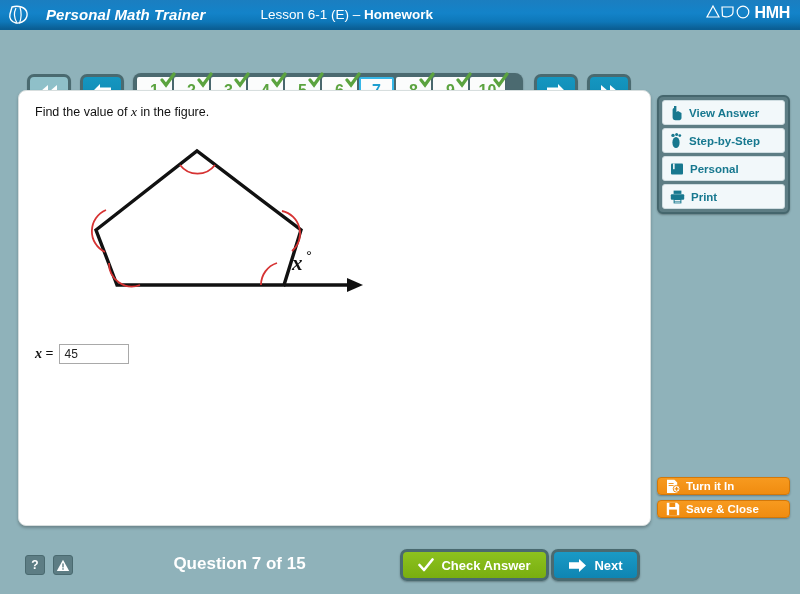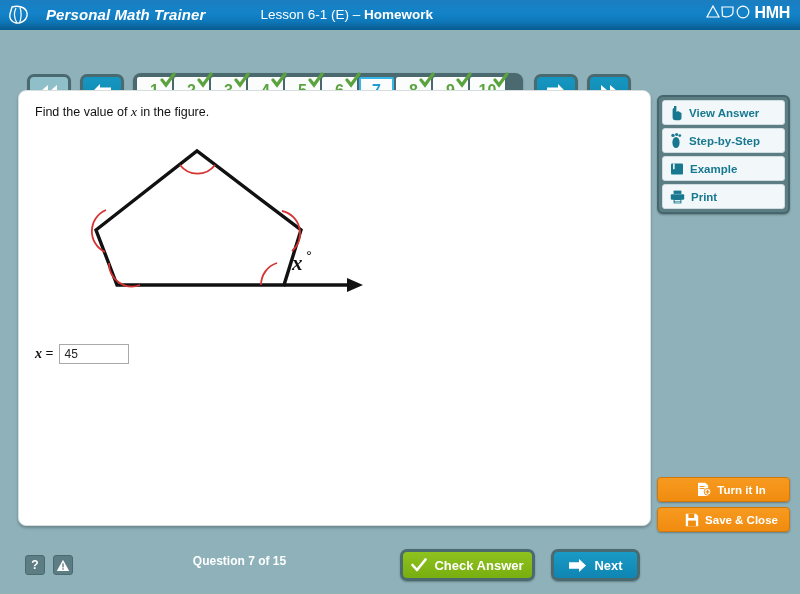--- a/index.html
+++ b/index.html
@@ -100,49 +100,48 @@
     color: #17788f; font-size: 11.5px; font-weight: bold; white-space: nowrap;
   }
   .tool-btn svg { flex: 0 0 auto; }
 
   
   .orange-panel {
     position: absolute; left: 657px; top: 477px; width: 133px;
     display: flex; flex-direction: column; gap: 5px;
   }
   .orange-btn {
-    height: 25px; background: linear-gradient(to bottom,#f79a1f,#f08c10);
+    height: 18px; background: linear-gradient(to bottom,#f79a1f,#f08c10);
     border: 1px solid #d2780a; border-radius: 4px;
-    display: flex; align-items: center; padding-left: 16px; gap: 6px;
+    display: flex; align-items: center; padding-left: 8px; gap: 6px;
     color: #ffffff; font-size: 11.5px; font-weight: bold; white-space: nowrap;
     box-shadow: 0 1px 2px rgba(0,0,0,.3);
-    justify-content: center;
   }
 
   
   .footer { position: absolute; left: 0; top: 545px; width: 800px; height: 49px; }
   .small-sq {
     position: absolute; top: 10px; width: 20px; height: 20px;
     background: #5d7d84; border: 1px solid #4a6a70; border-radius: 3px;
     display: flex; align-items: center; justify-content: center;
     color: #fff; font-size: 12px; font-weight: bold;
   }
   #help-btn { left: 25px; }
   #alert-btn { left: 53px; }
   .qcount {
     position: absolute; left: 152px; top: 9px; width: 175px; text-align: center;
-    color: #ffffff; font-size: 12px; font-weight: bold;
+    color: #ffffff; font-size: 17px; font-weight: bold;
   }
   .big-btn {
     position: absolute; top: 4px; height: 32px; border-radius: 7px;
     border: 3px solid #4a6a70; display: flex; align-items: center; justify-content: center;
     gap: 7px; color: #fff; font-size: 13px; font-weight: bold;
     box-shadow: 0 1px 2px rgba(0,0,0,.3);
   }
-  #check-answer-button { left: 400px; width: 135px; background: linear-gradient(to bottom,#8dc21f,#79ae10); }
+  #check-answer-button { left: 400px; width: 149px; background: linear-gradient(to bottom,#8dc21f,#79ae10); }
   #next-button { left: 551px; width: 89px; background: linear-gradient(to bottom,#1a9ac6,#0f85b2); }
 </style>
 </head>
 <body>
 
 <div id="app">
 
   <div class="header">
     <svg class="logo-mark" viewBox="0 0 26 22">
       <path d="M6 3 C12 1, 20 3, 21 9 C22 15, 16 20, 10 19 C5 18, 3 14, 4 10 Z" fill="none" stroke="#ffffff" stroke-width="1.4"></path>
@@ -302,21 +301,21 @@
       </svg>
       <span>Step-by-Step</span>
     </div>
 
 
     <div class="tool-btn">
       <svg width="14" height="14" viewBox="0 0 14 14">
         <rect x="1" y="1.6" width="12" height="11" rx="1" fill="#17788f"></rect>
         <rect x="3.1" y="1.6" width="1.5" height="5.6" fill="#ffffff"></rect>
       </svg>
-      <span>Example</span>
+      <span>Personal</span>
     </div>
 
     <div class="tool-btn">
       <svg width="15" height="14" viewBox="0 0 15 14">
         <rect x="3.6" y="0.6" width="7.8" height="3.3" fill="#17788f"></rect>
         <rect x="0.8" y="4.2" width="13.4" height="5.6" rx="1" fill="#17788f"></rect>
         <rect x="3.6" y="9" width="7.8" height="4.4" fill="#17788f"></rect>
         <rect x="4.6" y="10" width="5.8" height="0.9" fill="#ffffff"></rect>
         <rect x="4.6" y="11.6" width="5.8" height="0.9" fill="#ffffff"></rect>
       </svg>

